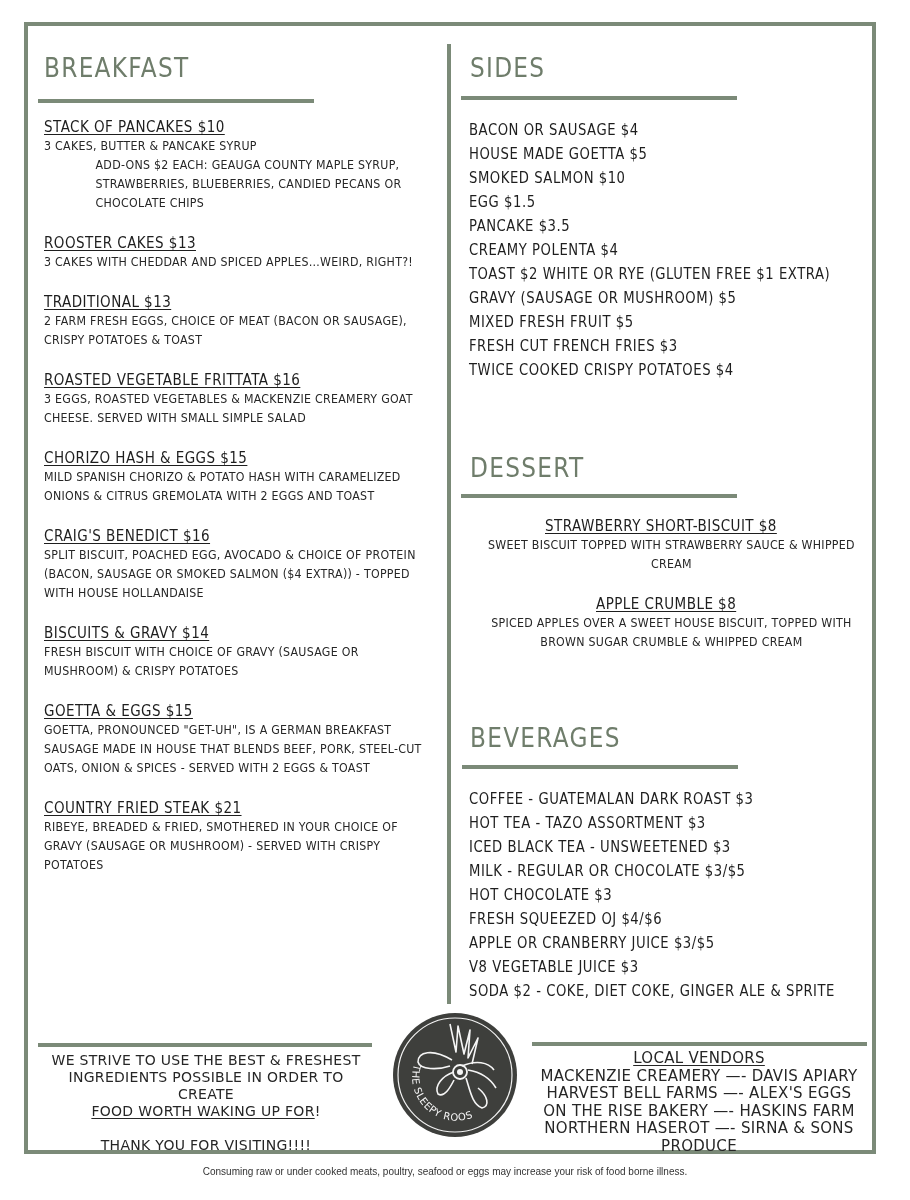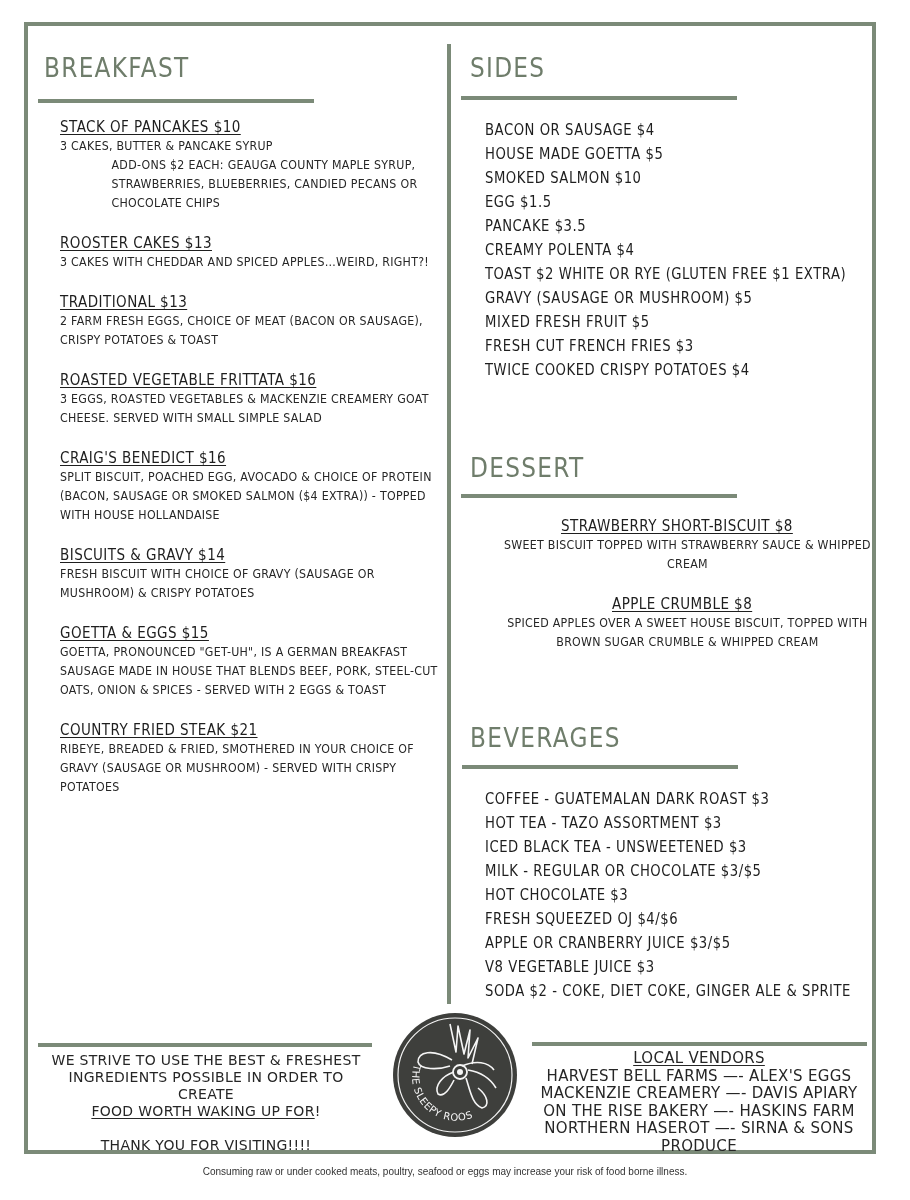--- a/index.html
+++ b/index.html
@@ -5,21 +5,21 @@
   html, body { margin:0; padding:0; background:#ffffff; }
   body { width:910px; height:1200px; position:relative; overflow:hidden;
          font-family:"DejaVu Sans", sans-serif; color:#1f1f1f; }
   .frame { position:absolute; left:24px; top:22px; width:852px; height:1132px;
            border:4px solid #7b8a78; box-sizing:border-box; }
   .vdivider { position:absolute; left:447px; top:44px; width:4px; height:960px; background:#7b8a78; }
   .heading { position:absolute; font-family:"DejaVu Sans", sans-serif; font-weight:normal;
              color:#6f7d6b; font-size:27px; letter-spacing:1.5px; text-transform:uppercase;
              transform:scaleX(0.86); transform-origin:left top; white-space:nowrap; }
   .hrule { position:absolute; height:4px; background:#7b8a78; }
-  .items { position:absolute;margin-left:16px; }
+  .items { position:absolute; }
   .item { margin:0 0 20px 0; }
   .item-title { display:inline-block; font-size:15px; letter-spacing:0.5px; text-decoration:underline;
                 text-underline-offset:2px; text-decoration-thickness:1px; color:#1e1e1e;
                 transform:scaleX(0.9); transform-origin:left; white-space:nowrap; line-height:19px; }
   .item-desc { font-size:12px; line-height:19px; letter-spacing:0.3px; color:#262626;
                text-transform:uppercase; transform:scaleX(0.92); transform-origin:left; width:420px; }
   .item-addon { font-size:12px; line-height:19px; letter-spacing:0.3px; color:#262626;
                 padding-left:56px; transform:scaleX(0.92); transform-origin:left; width:340px; }
   .list-line { font-size:15px; line-height:24px; letter-spacing:0.6px; color:#1e1e1e;
                white-space:nowrap; transform:scaleX(0.88); transform-origin:left; }
@@ -50,20 +50,24 @@
     <div class="item-title">ROOSTER CAKES $13</div>
     <div class="item-desc">3 CAKES WITH CHEDDAR AND SPICED APPLES…WEIRD, RIGHT?!</div>
   </div>
   <div class="item">
     <div class="item-title">TRADITIONAL $13</div>
     <div class="item-desc">2 FARM FRESH EGGS, CHOICE OF MEAT (BACON OR SAUSAGE), CRISPY POTATOES &amp; TOAST</div>
   </div>
   <div class="item">
     <div class="item-title">ROASTED VEGETABLE FRITTATA $16</div>
     <div class="item-desc">3 EGGS, ROASTED VEGETABLES &amp; MACKENZIE CREAMERY GOAT CHEESE. SERVED WITH SMALL SIMPLE SALAD</div>
+  </div>
+  <div class="item">
+    <div class="item-title">CHORIZO HASH &amp; EGGS $15</div>
+    <div class="item-desc">MILD SPANISH CHORIZO &amp; POTATO HASH WITH CARAMELIZED ONIONS &amp; CITRUS GREMOLATA WITH 2 EGGS AND TOAST</div>
   </div>
   <div class="item">
     <div class="item-title">CRAIG'S BENEDICT $16</div>
     <div class="item-desc">SPLIT BISCUIT, POACHED EGG, AVOCADO &amp; CHOICE OF PROTEIN (BACON, SAUSAGE OR SMOKED SALMON ($4 EXTRA)) - TOPPED WITH HOUSE HOLLANDAISE</div>
   </div>
   <div class="item">
     <div class="item-title">BISCUITS &amp; GRAVY $14</div>
     <div class="item-desc">FRESH BISCUIT WITH CHOICE OF GRAVY (SAUSAGE OR MUSHROOM) &amp; CRISPY POTATOES</div>
   </div>
   <div class="item">
@@ -146,19 +150,19 @@
     <circle cx="68" cy="60" r="3" fill="#f5f5f5"></circle>
     <path id="logoArc" d="M22 52 A44 44 0 0 0 84 104" fill="none"></path>
     <text font-family="DejaVu Sans, sans-serif" font-size="10" fill="#f5f5f5" letter-spacing="0.5">
       <textPath href="#logoArc">THE SLEEPY ROOSTER</textPath>
     </text>
   </svg>
 </div>
 
 <div class="footer-right">
   <div class="u">LOCAL VENDORS</div>
+  <div>MACKENZIE CREAMERY —- DAVIS APIARY</div>
   <div>HARVEST BELL FARMS —- ALEX'S EGGS</div>
-  <div>MACKENZIE CREAMERY —- DAVIS APIARY</div>
   <div>ON THE RISE BAKERY —- HASKINS FARM</div>
   <div>NORTHERN HASEROT —- SIRNA &amp; SONS PRODUCE</div>
 </div>
 
 <div class="disclaimer">Consuming raw or under cooked meats, poultry, seafood or eggs may increase your risk of food borne illness.</div>
 
 </body></html>

